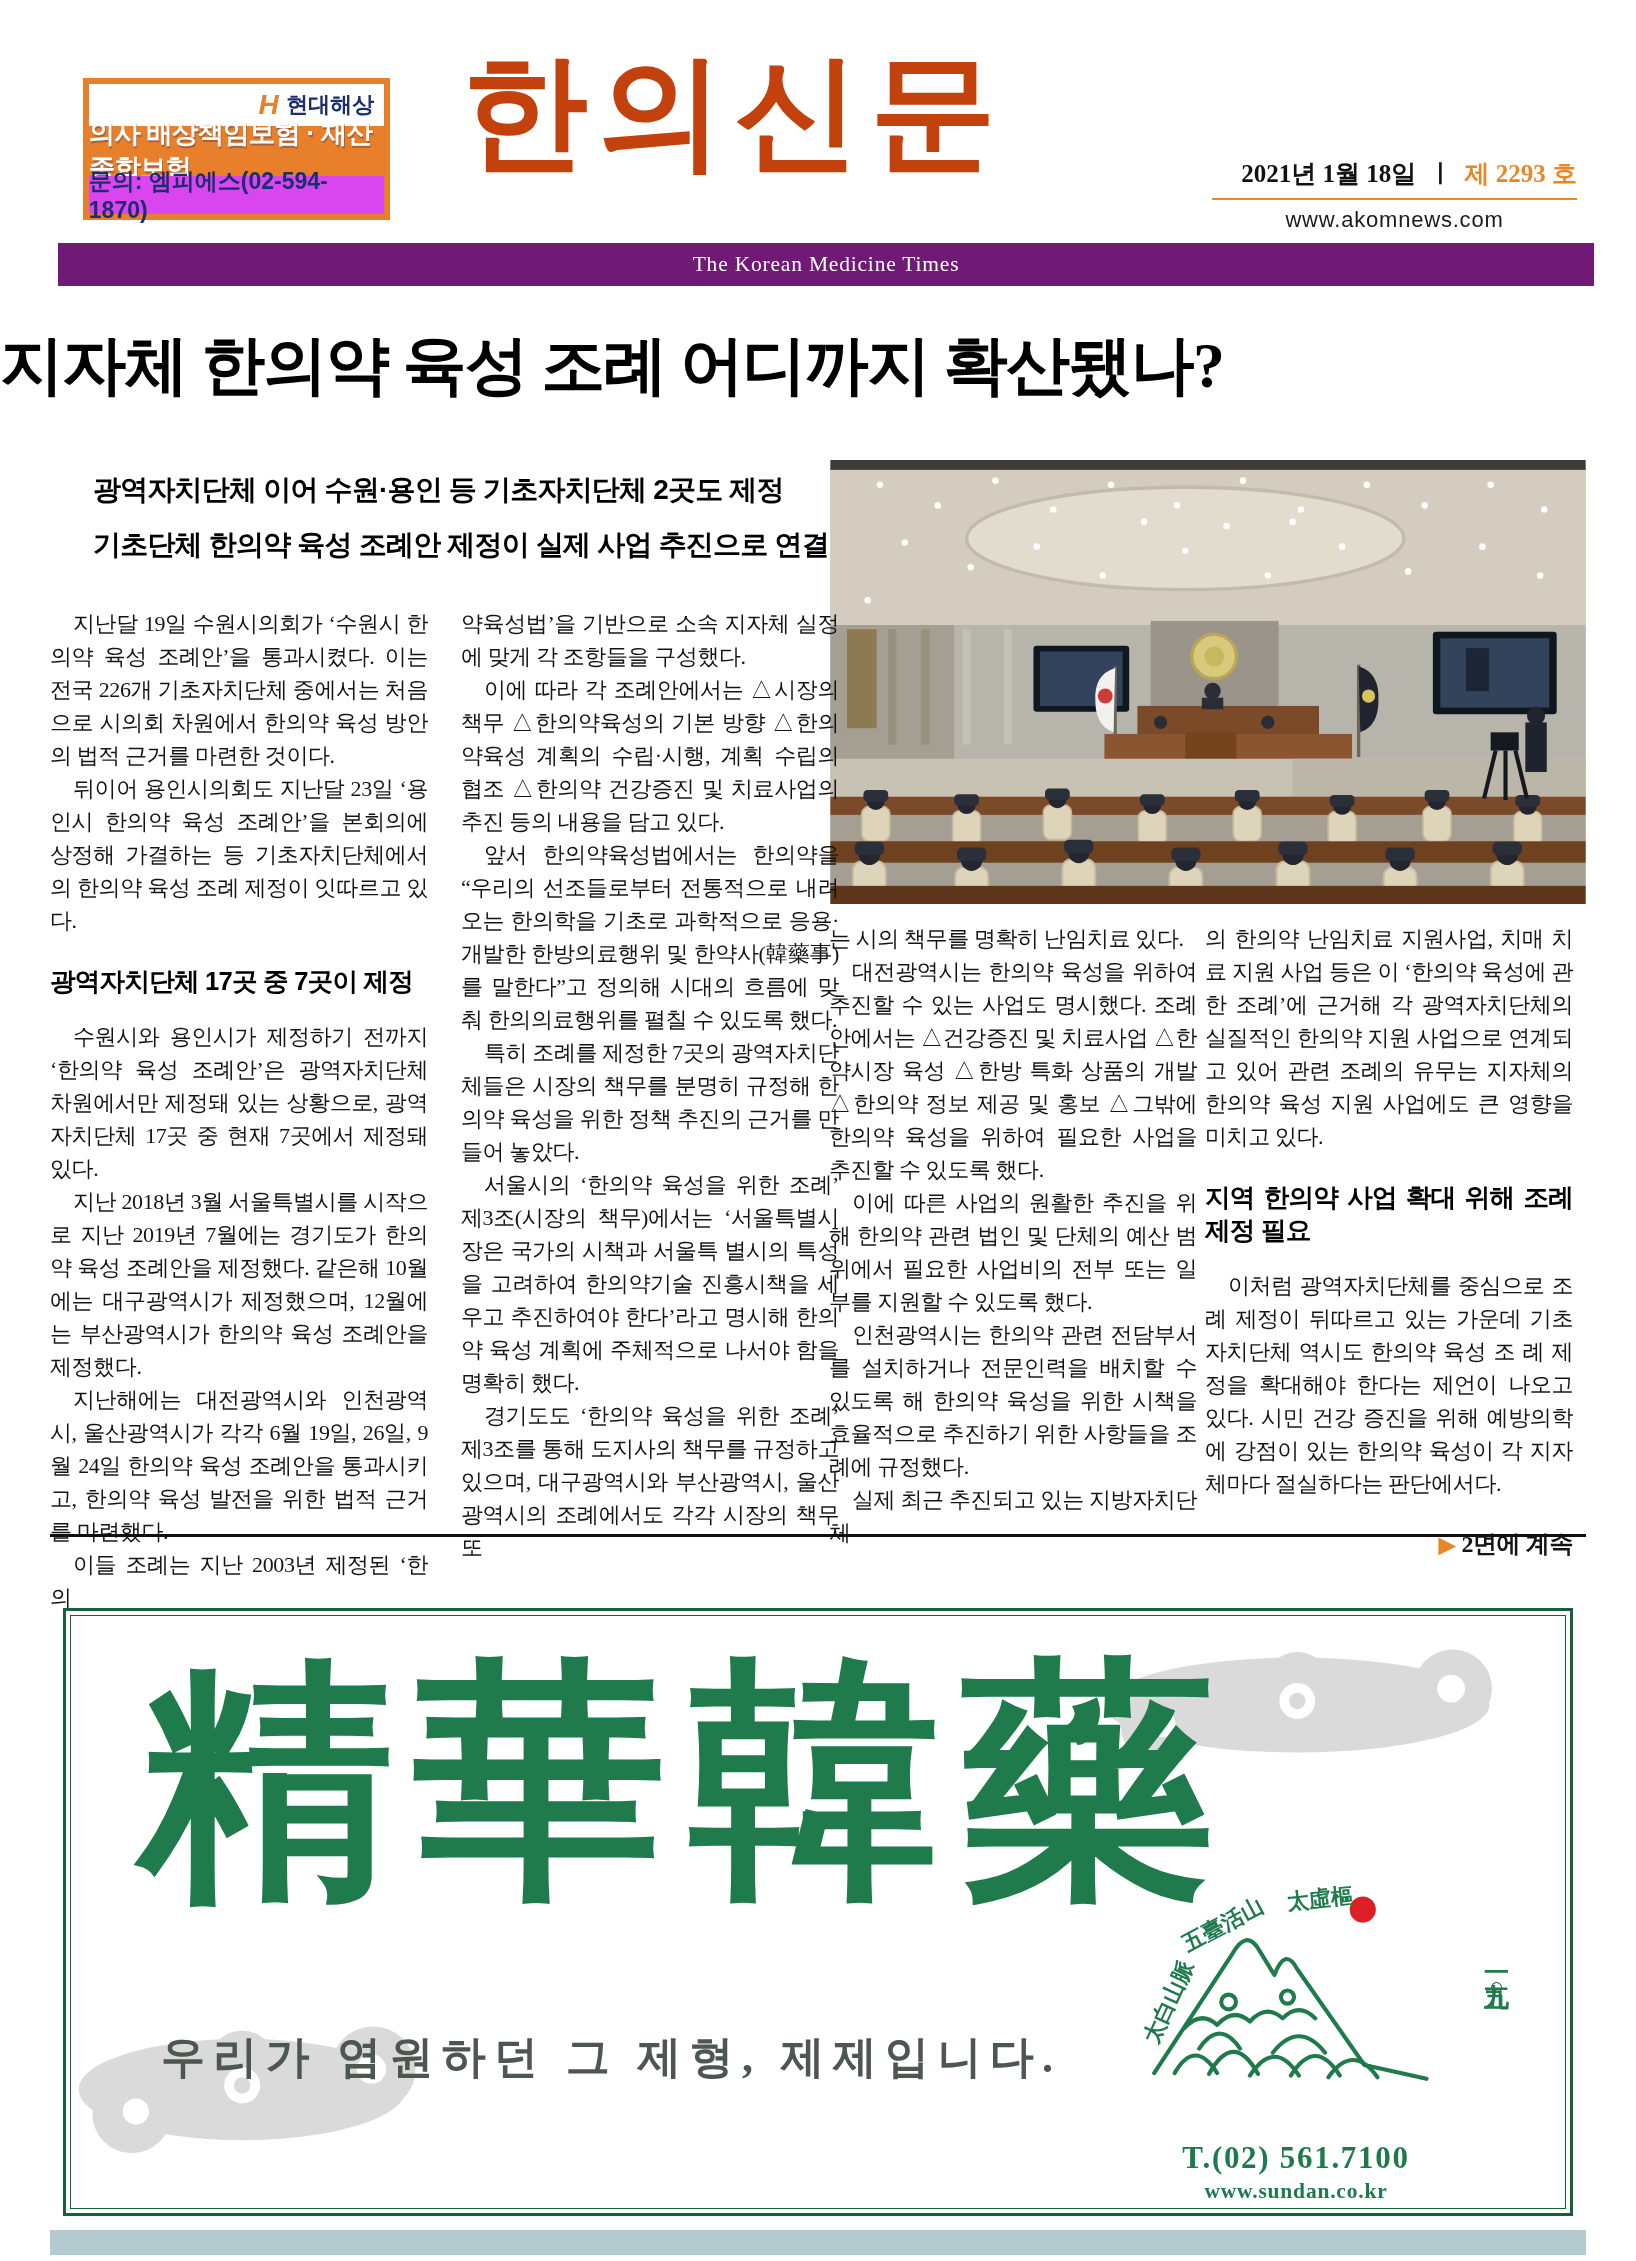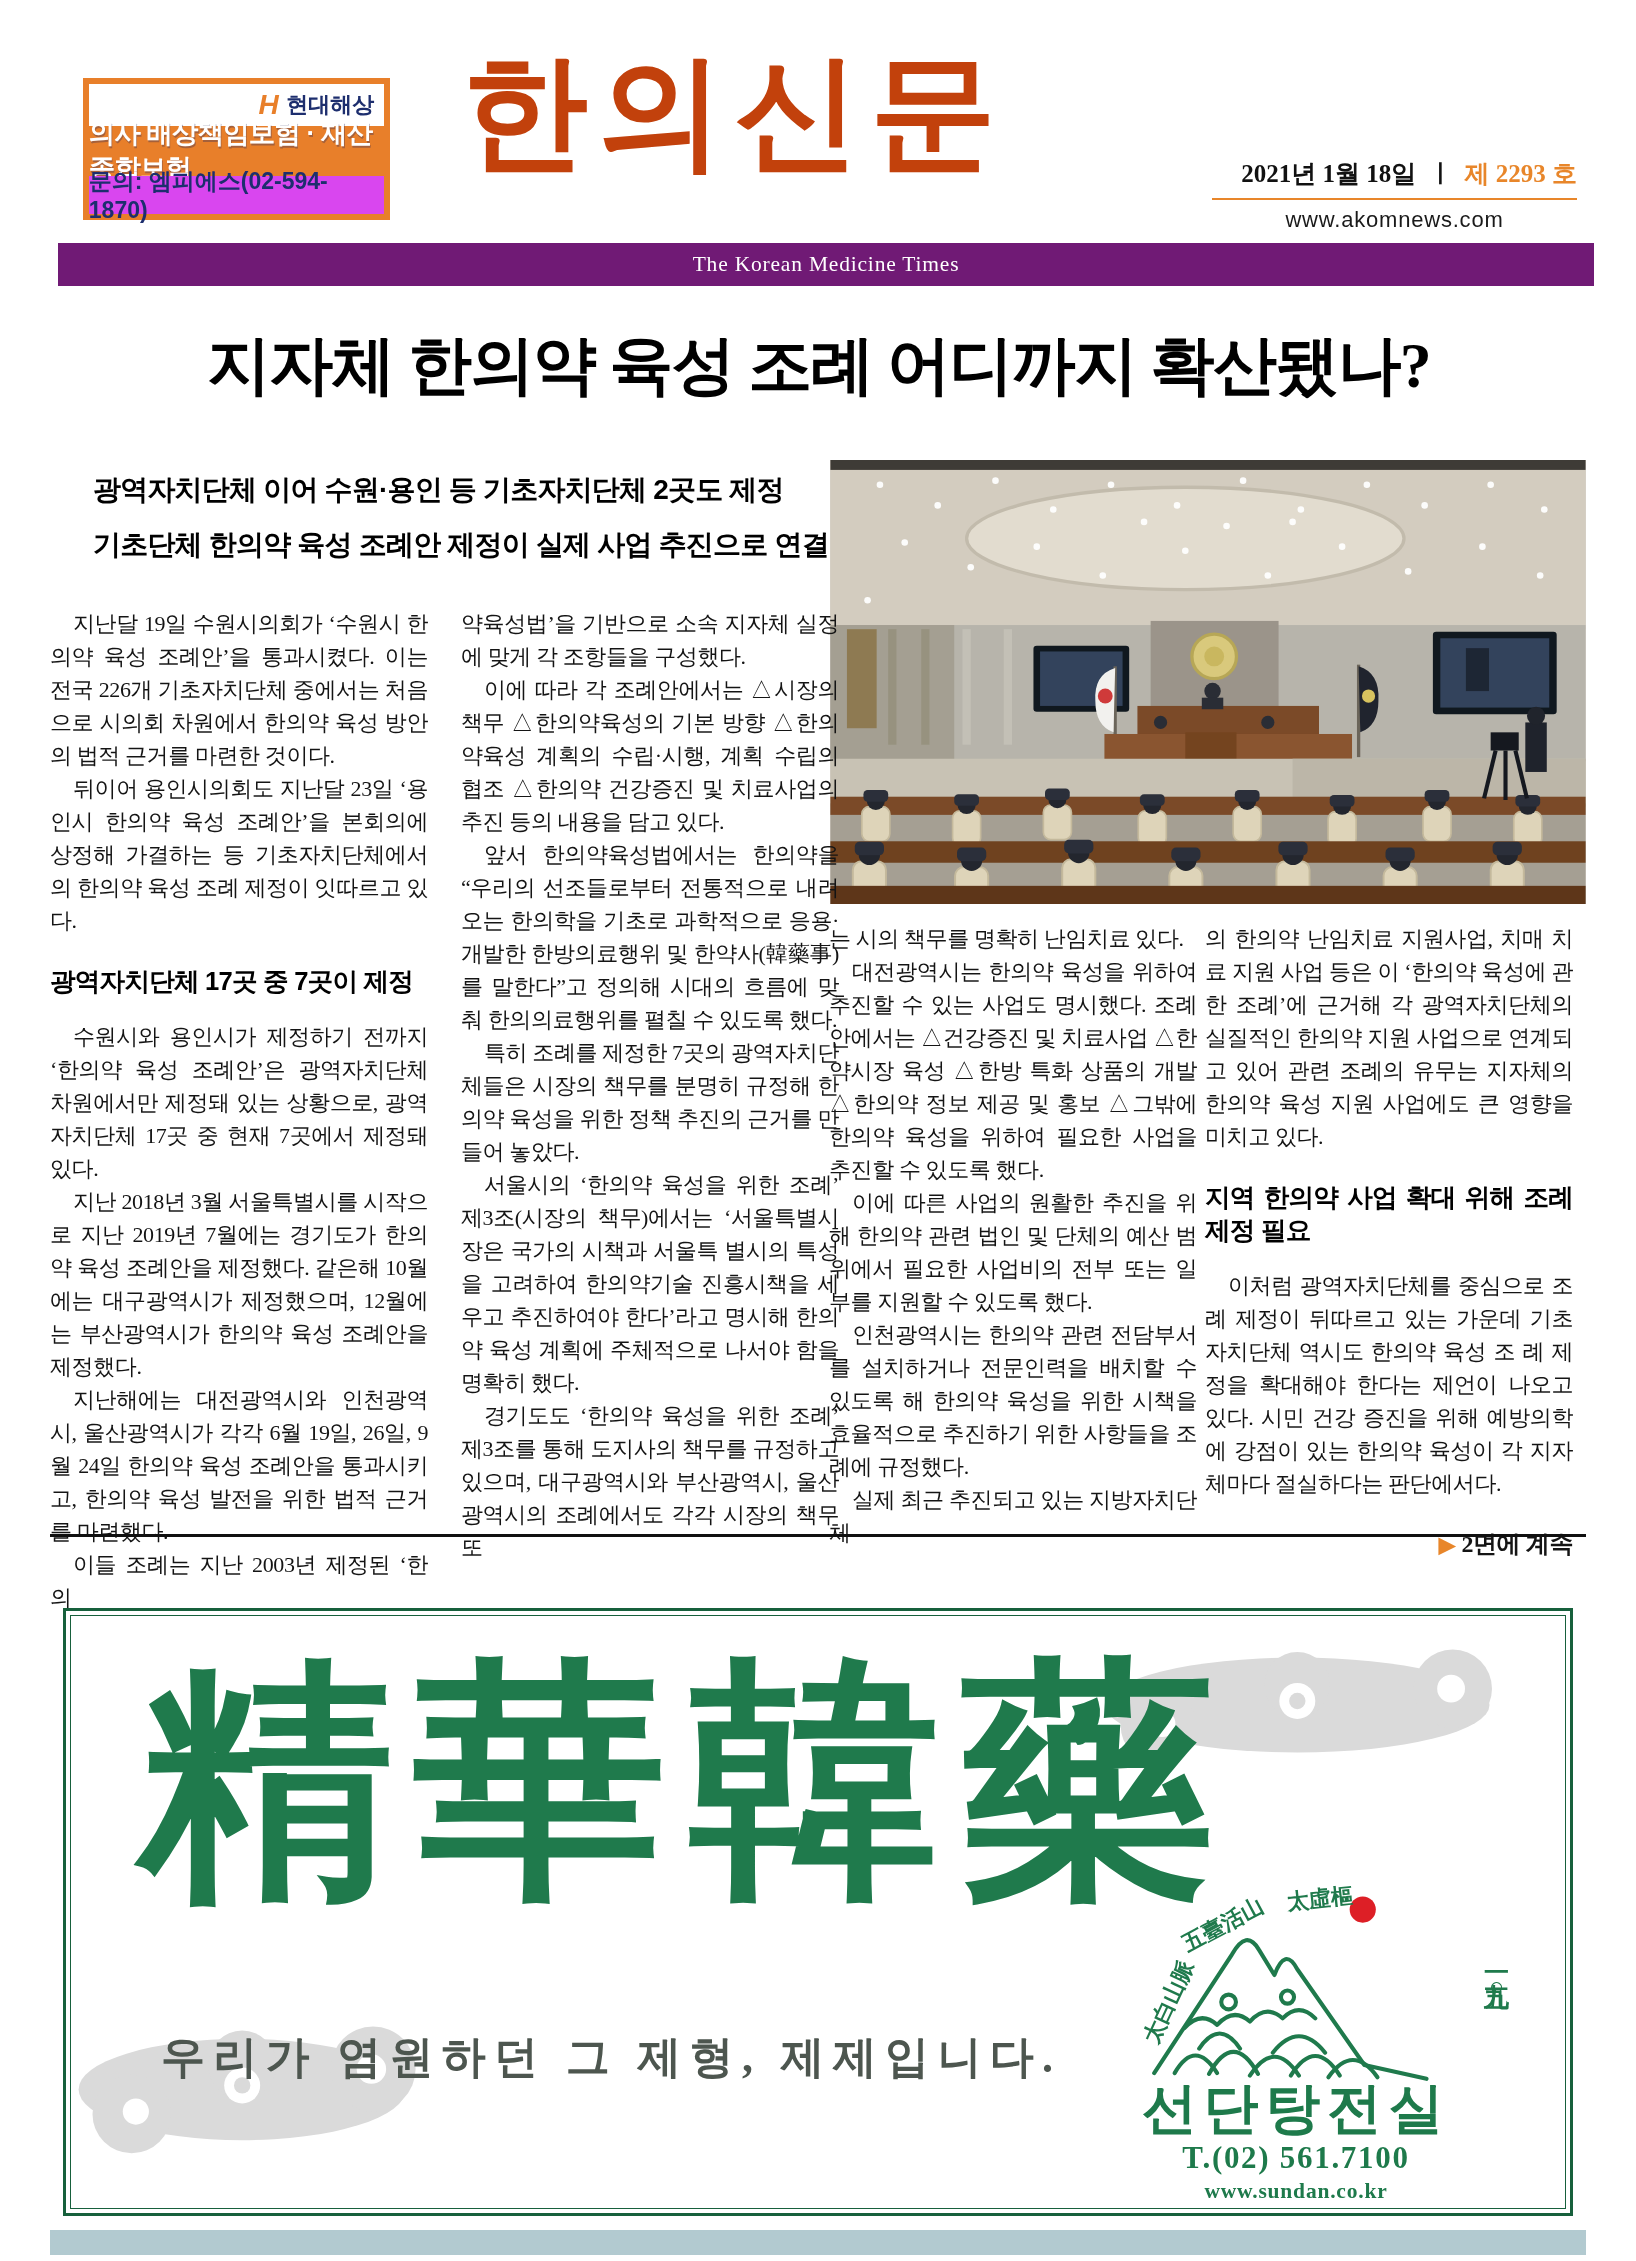--- a/index.html
+++ b/index.html
@@ -27,21 +27,21 @@
                     font-family:Liberation Serif, serif;font-size:25px;font-weight:600;color:#111;}
   .dateblock .issue{color:#e8862a;}
   .dateblock .rule{border:none;border-top:2.5px solid #e8862a;margin:8.3px 0 6.6px 0;}
   .dateblock .site{text-align:center;font-family:"Liberation Sans",sans-serif;font-size:22px;
                    color:#1a1a1a;letter-spacing:0.8px;}
   
   .banner{position:absolute;left:50px;top:243px;width:1536px;height:43px;background:#701a75;
           display:flex;align-items:center;justify-content:center;margin-left:8px;}
   .banner span{color:#fff;font-family:"Liberation Serif",serif;font-size:21.5px;letter-spacing:0.8px;}
   
-  .headline{position:absolute;left:0;top:322px;width:1637px;text-align:center;
+  .headline{position:absolute;left:0;top:322px;width:1637px;text-align:left;
             font-family:"Liberation Serif",serif;font-weight:900;font-size:64px;
             letter-spacing:-1.7px;color:#000;}
   .subheads{position:absolute;left:84px;top:462px;width:760px;}
   .subheads div{font-family:"Liberation Sans",sans-serif;font-weight:800;font-size:28px;
                 line-height:55px;letter-spacing:-0.8px;color:#000;margin-left:9px;}
   
   .photo{position:absolute;left:830px;top:460px;width:756px;height:444px;}
   
   .col{position:absolute;font-size:22px;line-height:33px;text-align:justify;color:#141414;
        word-break:break-all;letter-spacing:-0.4px;}
@@ -313,20 +313,19 @@
     </svg>
 
     <div class="calli">精華韓藥</div>
     <div class="slogan">우리가 염원하던 그 제형, 제제입니다.</div>
 
     <div class="seal" style="left:1059px;top:376px;transform:rotate(-65deg);">太白山脈</div>
     <div class="seal" style="left:1113px;top:299px;transform:rotate(-28deg);">五臺活山</div>
     <div class="seal" style="left:1221px;top:273px;transform:rotate(-6deg);">太虛樞</div>
     <div class="seal v" style="left:1414px;top:347px;">一九五○</div>
 
-    <div class="brandbox brand">선단탕전실</div>
     <div class="brandbox phone">T.(02) 561.7100</div>
     <div class="brandbox adsite">www.sundan.co.kr</div>
   </div>
 
   <div class="footerbar"></div>
 </div>
 
 
 </body></html>

